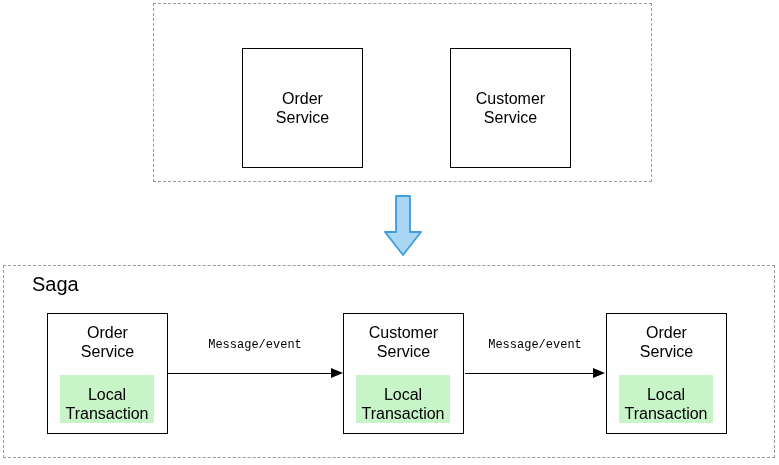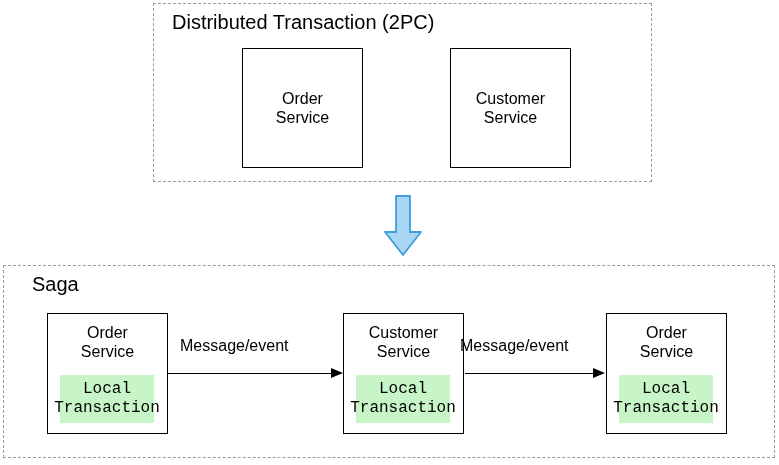--- a/index.html
+++ b/index.html
@@ -66,26 +66,25 @@
   }
   .local-box {
     position: absolute;
     left: 12px;
     top: 61px;
     width: 94px;
     height: 48px;
     background: var(--local-transaction-fill);
     display: flex;
     flex-direction: column;
-    justify-content: center;
+    justify-content: flex-end;
     align-items: center;
     text-align: center;
     font-size: 16px;
     line-height: 19px;
-    font-family: Liberation Mono, monospace;
   }
   .down-arrow {
     position: absolute;
     left: 384px;
     top: 195px;
     width: 38px;
     height: 62px;
   }
   .h-arrow { position: absolute; height: 14px; }
   .h-line {
@@ -97,33 +96,34 @@
     position: absolute;
     right: 0; top: 1px;
     width: 0; height: 0;
     border-left: 12px solid var(--solid-border);
     border-top: 5.5px solid transparent;
     border-bottom: 5.5px solid transparent;
   }
   .edge-label {
     position: absolute;
     width: 150px;
-    font-size: 16px;
+    text-align: center;
+    font-size: 12px;
     line-height: 19px;
     white-space: nowrap;
+    font-family: Liberation Mono, monospace;
   }
 </style>
 </head>
 <body>
 
 <div class="canvas">
 
   <div class="dashed-box" style="left:153px; top:3px; width:499px; height:179px;"></div>
 
-  <div class="big-title" style="left:172px; top:10px;">Distributed Transaction (2PC)</div>
 
   <div class="service-box" style="left:242px; top:48px; height:120px;">
     <span>Order</span>
     <span>Service</span>
   </div>
 
   <div class="service-box" style="left:450px; top:48px; height:120px;">
     <span>Customer</span>
     <span>Service</span>
   </div>

